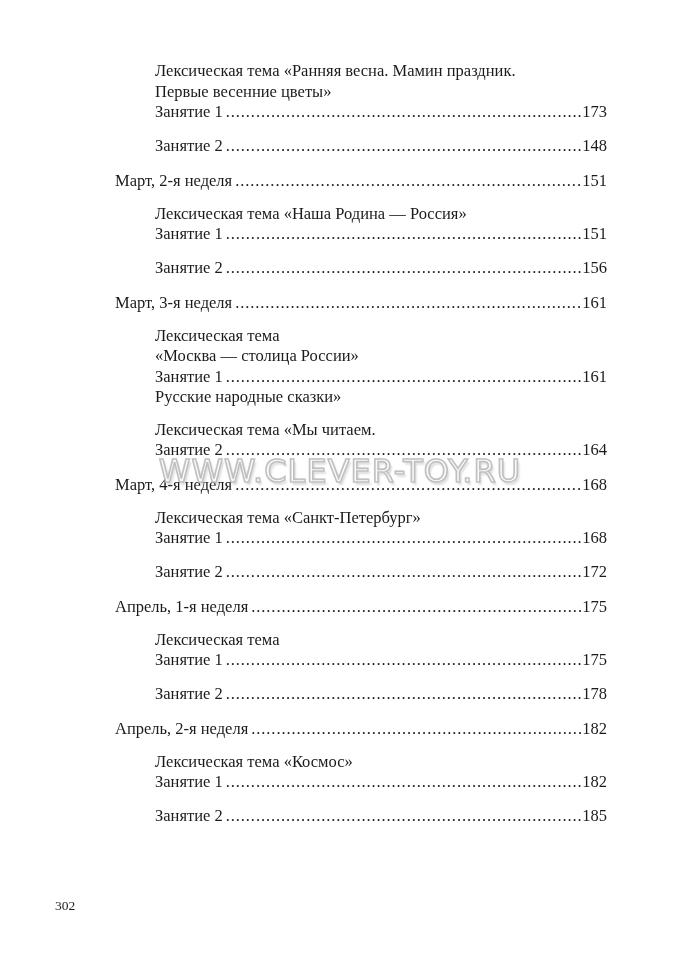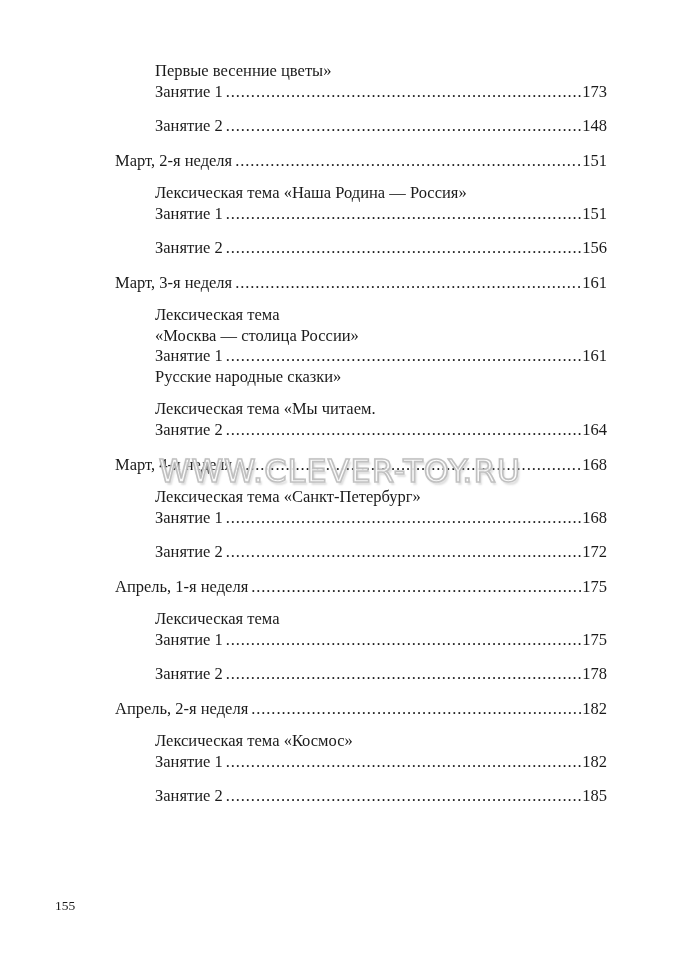--- a/index.html
+++ b/index.html
@@ -49,20 +49,23 @@
     position:absolute; left:55px; top:898px;
     font-size:13.5px; line-height:16px;
   }
 </style>
 </head>
 <body>
 
 <div class="page">
 
   <div class="toc">
+      <div class="line lvl2">
+        <span class="lbl">Лексическая тема «Ранняя весна. Мамин праздник.</span>
+      </div>
       <div class="line lvl2">
         <span class="lbl">Первые весенние цветы»</span>
       </div>
       <div class="line lvl2">
         <span class="lbl">Занятие 1</span>
         <span class="dots"></span>
         <span class="pg">173</span>
       </div>
       <div class="line lvl2 gap-session">
         <span class="lbl">Занятие 2</span>
@@ -165,15 +168,15 @@
       </div>
       <div class="line lvl2 gap-session">
         <span class="lbl">Занятие 2</span>
         <span class="dots"></span>
         <span class="pg">185</span>
       </div>
     </div>
 
   <div class="watermark">WWW.CLEVER-TOY.RU</div>
 
-  <div class="folio">155</div>
+  <div class="folio">302</div>
 
 </div>
 
 </body></html>

